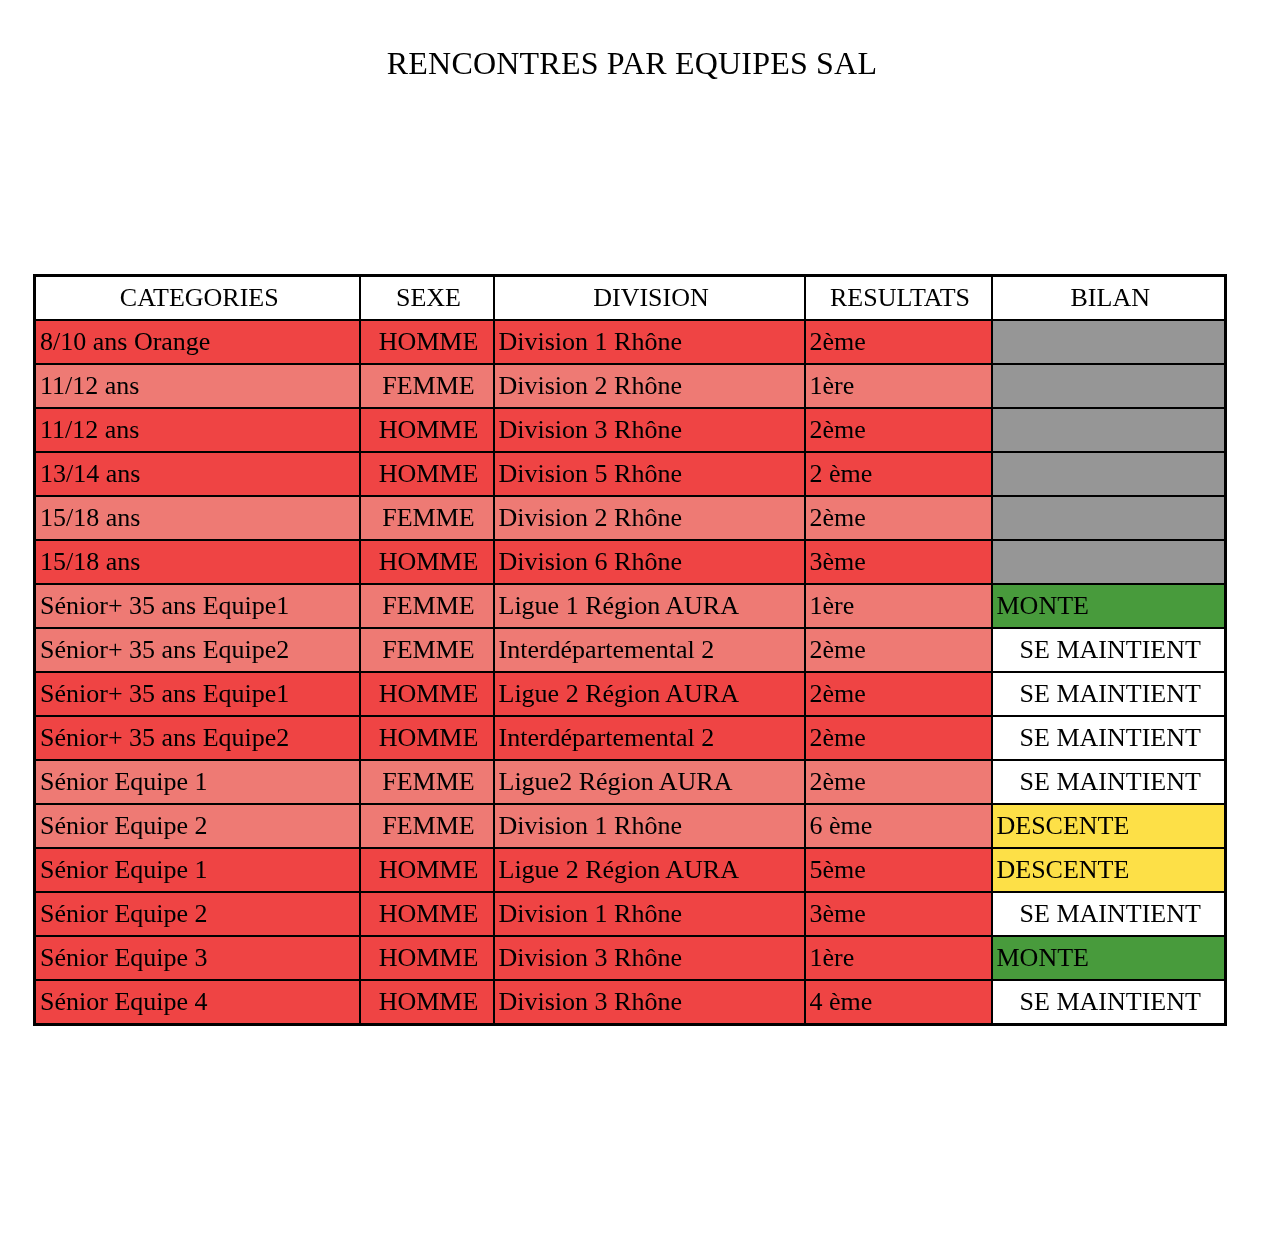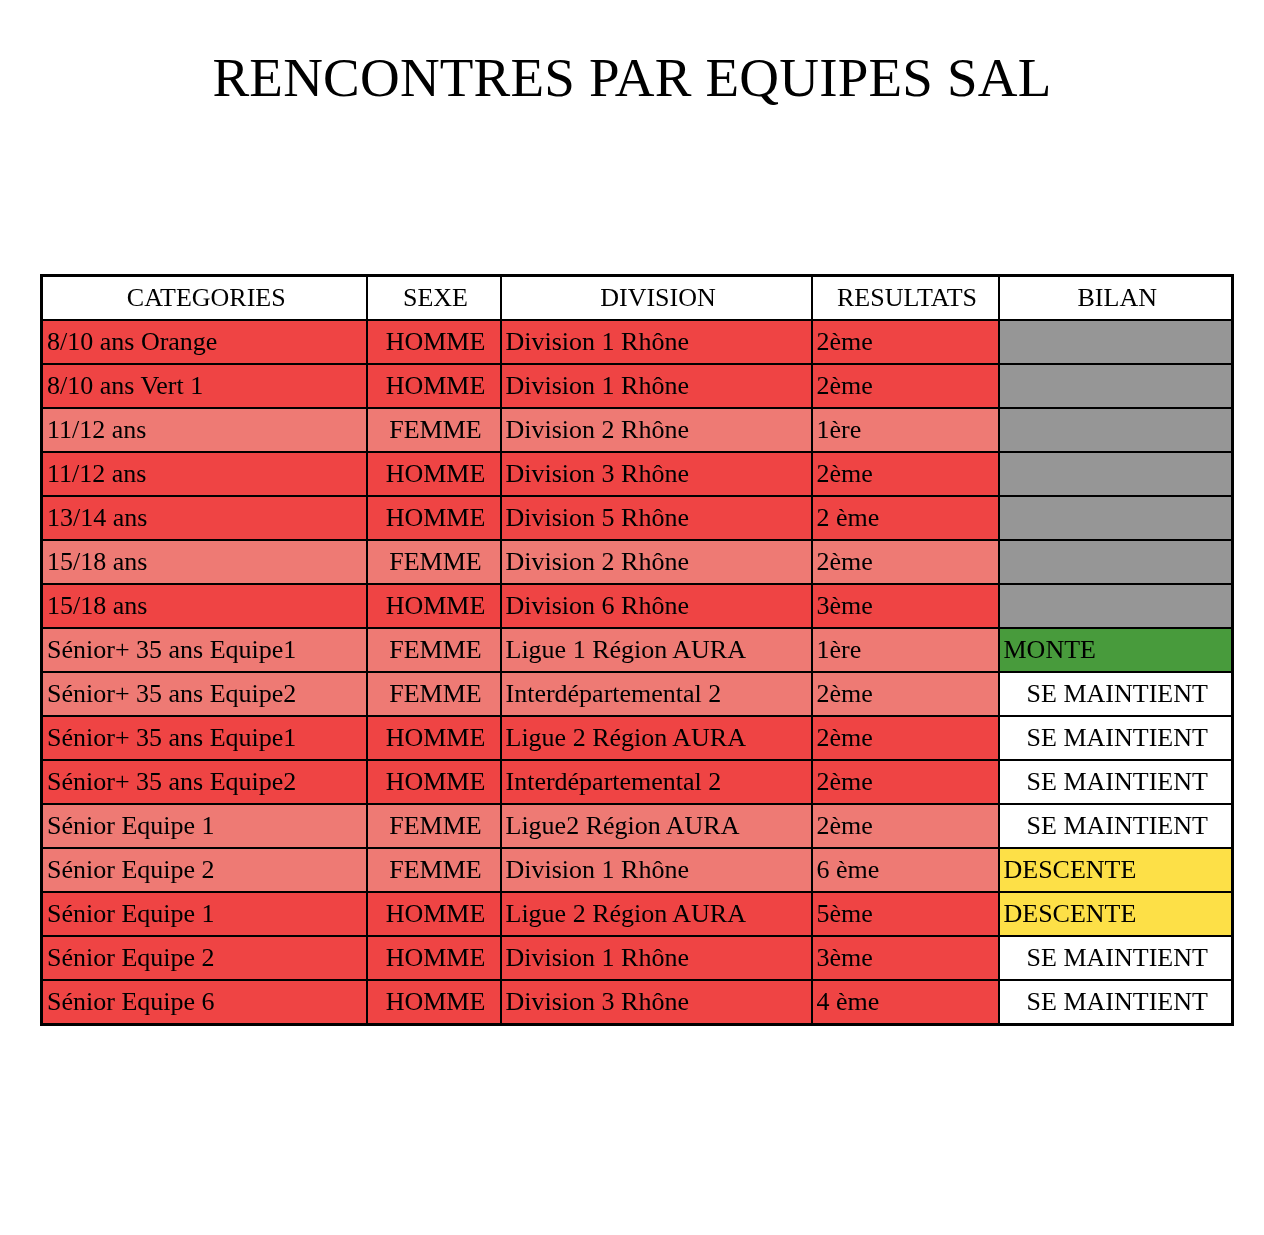--- a/index.html
+++ b/index.html
@@ -24,29 +24,29 @@
   
   .title-block {
     position: absolute;
     left: 0;
     top: 42px;
     width: 1264px;
     text-align: center;
     line-height: 1.32;
   }
   .title-line {
-    font-size: 55px;
+    font-size: 32px;
     letter-spacing: 0.2px;
     white-space: pre;
   }
 
   
   .table-wrap {
     position: absolute;
-    left: 40px;
+    left: 33px;
     top: 274px;
     width: 1191px;
   }
   table.results {
     border-collapse: collapse;
     table-layout: fixed;
     width: 1191px;
     border: 3px solid #000000;
   }
   table.results td,
@@ -137,29 +137,20 @@
           <tr>
             <td class="cat t-blue">8/10 ans Orange</td>
             <td class="sexe t-blue">
               <span class="stretch-homme">HOMME</span>
             </td>
             <td class="div t-blue">Division 1 Rhône</td>
             <td class="res t-blue">2ème</td>
             <td class="bil t-grey"></td>
           </tr>
           <tr>
-            <td class="cat t-blue">8/10 ans Vert 1</td>
-            <td class="sexe t-blue">
-              <span class="stretch-homme">HOMME</span>
-            </td>
-            <td class="div t-blue">Division 1 Rhône</td>
-            <td class="res t-blue">2ème</td>
-            <td class="bil t-grey"></td>
-          </tr>
-          <tr>
             <td class="cat t-red">11/12 ans</td>
             <td class="sexe t-red">FEMME</td>
             <td class="div t-red">Division 2 Rhône</td>
             <td class="res t-red">1ère</td>
             <td class="bil t-grey"></td>
           </tr>
           <tr>
             <td class="cat t-blue">11/12 ans</td>
             <td class="sexe t-blue">
               <span class="stretch-homme">HOMME</span>
@@ -261,21 +252,30 @@
             <td class="sexe t-blue">
               <span class="stretch-homme">HOMME</span>
             </td>
             <td class="div t-blue">Division 1 Rhône</td>
             <td class="res t-blue">3ème</td>
             <td class="bil t-white">
               <span class="stretch-maint">SE MAINTIENT</span>
             </td>
           </tr>
           <tr>
-            <td class="cat t-blue">Sénior Equipe 6</td>
+            <td class="cat t-blue">Sénior Equipe 3</td>
+            <td class="sexe t-blue">
+              <span class="stretch-homme">HOMME</span>
+            </td>
+            <td class="div t-blue">Division 3 Rhône</td>
+            <td class="res t-blue">1ère</td>
+            <td class="bil t-green">MONTE</td>
+          </tr>
+          <tr>
+            <td class="cat t-blue">Sénior Equipe 4</td>
             <td class="sexe t-blue">
               <span class="stretch-homme">HOMME</span>
             </td>
             <td class="div t-blue">Division 3 Rhône</td>
             <td class="res t-blue">4 ème</td>
             <td class="bil t-white">
               <span class="stretch-maint">SE MAINTIENT</span>
             </td>
           </tr>
         </tbody>

